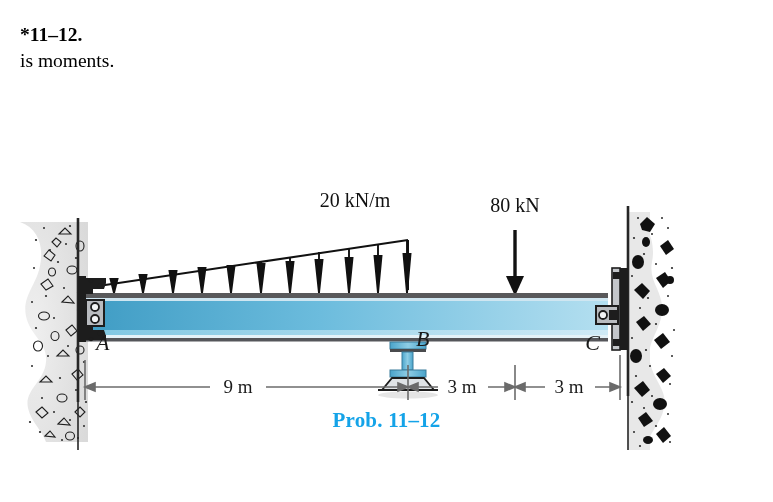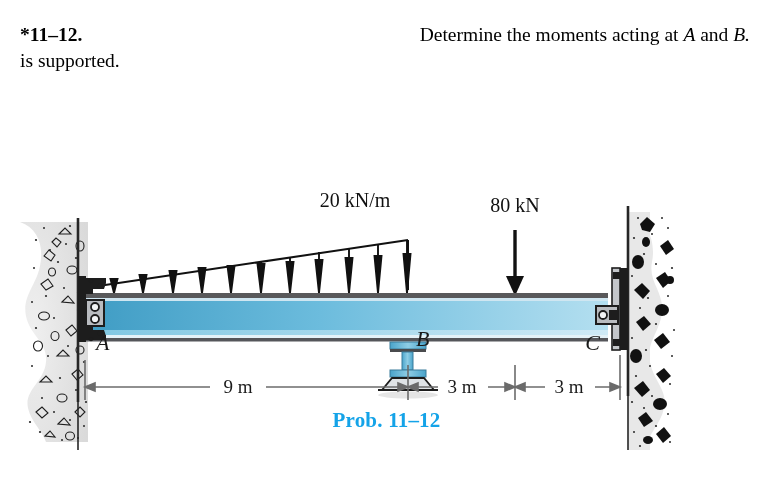--- a/index.html
+++ b/index.html
@@ -51,29 +51,23 @@
     letter-spacing:.2px;
   }
 </style>
 </head>
 <body>
 
 <div id="problem-text">
   <div class="line l1">
     <span class="just">
       <span class="pnum">*11–12.</span>
-      <span>
-        <span>Determine the moments acting at</span>
-        <span class="it">A</span>
-        <span>and</span>
-        <span class="it">B.</span>
-      </span>
     </span>
   </div>
-  <div class="line">is supported.</div>
+  <div class="line">is moments.</div>
 </div>
 
 <div id="figure">
 <svg width="773" height="310" viewBox="0 0 773 310" xmlns="http://www.w3.org/2000/svg">
 
   <defs>
     <linearGradient id="beamGrad" x1="0" y1="0" x2="1" y2="0">
       <stop offset="0" stop-color="#3f9cc4"></stop>
       <stop offset="0.45" stop-color="#6cbcdd"></stop>
       <stop offset="1" stop-color="#b4dff0"></stop>

